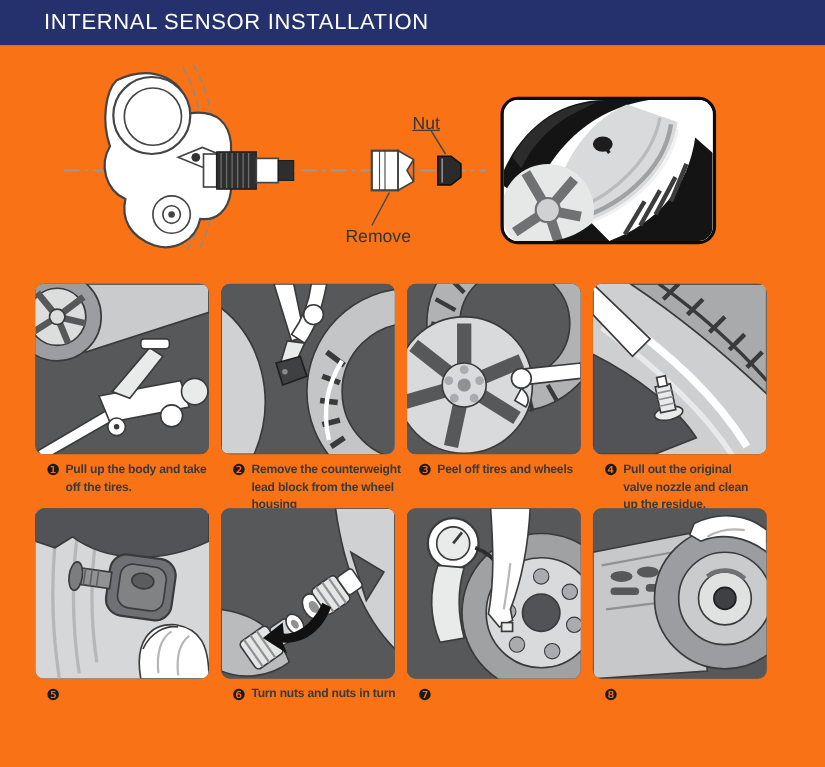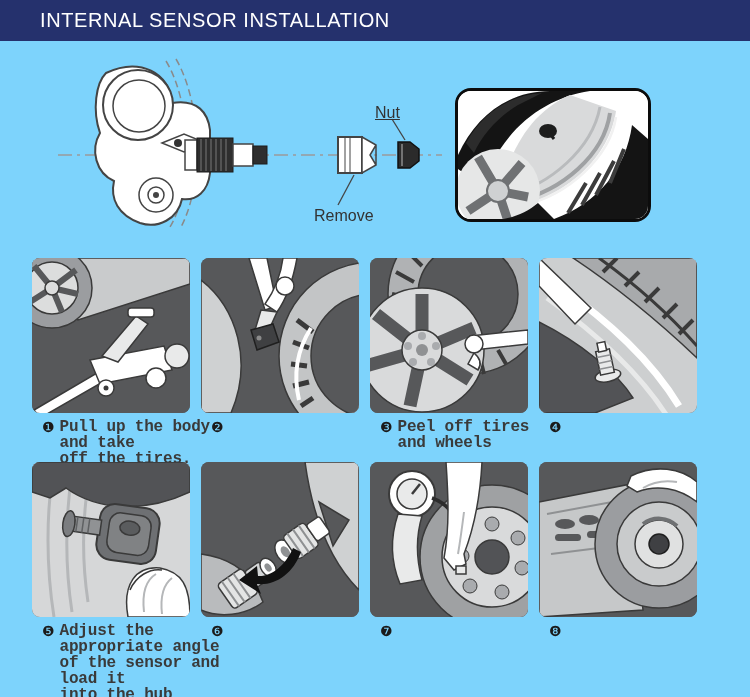--- a/index.html
+++ b/index.html
@@ -1,17 +1,17 @@
 <!DOCTYPE html>
 <html><head>
 <meta charset="utf-8">
 <style>
   html,body{margin:0;padding:0;}
   .page{
-    position:relative; width:750px; height:697px; background:#7dd3fc;
+    position:relative; width:750px; height:697px; background:#f97316;
     font-family:"Liberation Sans", sans-serif; overflow:hidden;
   }
   
   .header{
     position:absolute; left:0; top:0; width:750px; height:41px;
     background:#25316d; color:#ffffff;
     display:flex; align-items:center;
   }
   .header .title{
     padding-left:40px; font-size:20px; letter-spacing:0.6px; font-weight:400;
@@ -42,22 +42,22 @@
   }
   .step-img svg{ display:block; }
   .caption{
     display:flex; align-items:flex-start; gap:5px;
     margin-top:6px; padding-left:10px; width:185px;
   }
   .caption .num{
     font-size:14px; line-height:16px; color:#1a1a1a; flex:0 0 auto;
   }
   .caption .txt{
-    font-size:16px; font-weight:700; line-height:16px; color:#3a3a3a;
-    letter-spacing:-0.2px; white-space:pre-line;font-family:Liberation Mono, monospace;
+    font-size:11px; font-weight:700; line-height:16px; color:#3a3a3a;
+    letter-spacing:-0.2px; white-space:pre-line;
   }
 </style>
 </head>
 <body>
 
 <div class="page">
 
   <div class="header">
     <span class="title">INTERNAL SENSOR INSTALLATION</span>
   </div>
@@ -173,20 +173,23 @@
           <path d="M96,0 C92,22 86,40 76,54 L64,46 C74,32 80,16 82,0 Z" fill="#ffffff" stroke="#3a3a3a" stroke-width="1.5"></path>
           <circle cx="84" cy="28" r="9" fill="#ffffff" stroke="#3a3a3a" stroke-width="1.5"></circle>
           <path d="M60,52 L54,72 L66,76 L76,54 Z" fill="#e9eaea" stroke="#3a3a3a" stroke-width="1.5"></path>
 
           <path d="M50,72 L72,66 L78,84 L56,92 Z" fill="#3f4042" stroke="#1f1f1f" stroke-width="1.5"></path>
           <circle cx="58" cy="80" r="2.5" fill="#8b8b8b"></circle>
         </svg>
       </div>
       <div class="caption">
         <span class="num">❷</span>
+        <span class="txt">Remove the counterweight
+lead block from the wheel
+housing</span>
       </div>
     </div>
 
     <div class="step">
       <div class="step-img">
         <svg viewBox="0 0 158 155" width="158" height="155" xmlns="http://www.w3.org/2000/svg">
           <rect width="158" height="155" fill="#57585a"></rect>
 
           <circle cx="98" cy="36" r="80" fill="#b0b2b4" stroke="#3a3a3a" stroke-width="1.5"></circle>
           <circle cx="98" cy="36" r="50" fill="#57585a" stroke="#3a3a3a" stroke-width="1.5"></circle>
@@ -234,20 +237,23 @@
           <g transform="rotate(-12 66 104)">
             <ellipse cx="66" cy="118" rx="13" ry="6" fill="#e9eaea" stroke="#3a3a3a" stroke-width="1.5"></ellipse>
             <rect x="59" y="92" width="14" height="24" fill="#e9eaea" stroke="#3a3a3a" stroke-width="1.5"></rect>
             <path d="M59,98 H73 M59,104 H73 M59,110 H73" stroke="#8f9193" stroke-width="1.5"></path>
             <rect x="62" y="84" width="8" height="9" fill="#ffffff" stroke="#3a3a3a" stroke-width="1.5"></rect>
           </g>
         </svg>
       </div>
       <div class="caption">
         <span class="num">❹</span>
+        <span class="txt">Pull out the original
+valve nozzle and clean
+up the residue.</span>
       </div>
     </div>
 
   </div>
 
   <div class="steps-row row2">
 
     <div class="step">
       <div class="step-img">
         <svg viewBox="0 0 158 155" width="158" height="155" xmlns="http://www.w3.org/2000/svg">
@@ -266,23 +272,20 @@
             <ellipse cx="36" cy="70" rx="6" ry="13" fill="#7b7d80" stroke="#3a3a3a" stroke-width="1.5"></ellipse>
           </g>
 
           <path d="M96,155 C90,122 104,104 128,106 C150,110 158,124 158,155 Z" fill="#ffffff" stroke="#3a3a3a" stroke-width="1.5"></path>
           <path d="M112,150 C110,132 114,118 124,112 M130,152 C128,134 132,122 140,116" stroke="#b5b7b9" stroke-width="2" fill="none"></path>
           <path d="M98,128 C104,114 118,106 130,108" stroke="#3a3a3a" stroke-width="1.5" fill="none"></path>
         </svg>
       </div>
       <div class="caption">
         <span class="num">❺</span>
-        <span class="txt">Adjust the appropriate angle
-of the sensor and load it
-into the hub</span>
       </div>
     </div>
 
     <div class="step">
       <div class="step-img">
         <svg viewBox="0 0 158 155" width="158" height="155" xmlns="http://www.w3.org/2000/svg">
           <rect width="158" height="155" fill="#57585a"></rect>
 
           <path d="M104,0 H158 V128 C130,100 112,58 104,0 Z" fill="#cfd1d2" stroke="#3a3a3a" stroke-width="1.5"></path>
           <path d="M118,40 L148,58 L132,84 Z" fill="#57585a" stroke="#3a3a3a" stroke-width="1.5"></path>
@@ -302,20 +305,21 @@
             <rect x="86" y="62" width="26" height="28" rx="4" fill="#e4e5e5" stroke="#3a3a3a" stroke-width="1.5"></rect>
             <path d="M92,62 V90 M99,62 V90 M106,62 V90" stroke="#8f9193" stroke-width="2"></path>
             <rect x="112" y="66" width="16" height="20" rx="3" fill="#ffffff" stroke="#3a3a3a" stroke-width="1.5"></rect>
           </g>
 
           <path d="M100,90 C92,112 74,124 56,122 L60,132 L38,118 L56,104 L57,114 C70,115 84,104 92,86 Z" fill="#111111"></path>
         </svg>
       </div>
       <div class="caption">
         <span class="num">❻</span>
+        <span class="txt">Turn nuts and nuts in turn</span>
       </div>
     </div>
 
     <div class="step">
       <div class="step-img">
         <svg viewBox="0 0 158 155" width="158" height="155" xmlns="http://www.w3.org/2000/svg">
           <rect width="158" height="155" fill="#57585a"></rect>
 
           <circle cx="122" cy="95" r="72" fill="#9fa1a3" stroke="#3a3a3a" stroke-width="1.5"></circle>
           <circle cx="122" cy="95" r="50" fill="#d9dadb" stroke="#3a3a3a" stroke-width="1.5"></circle>

